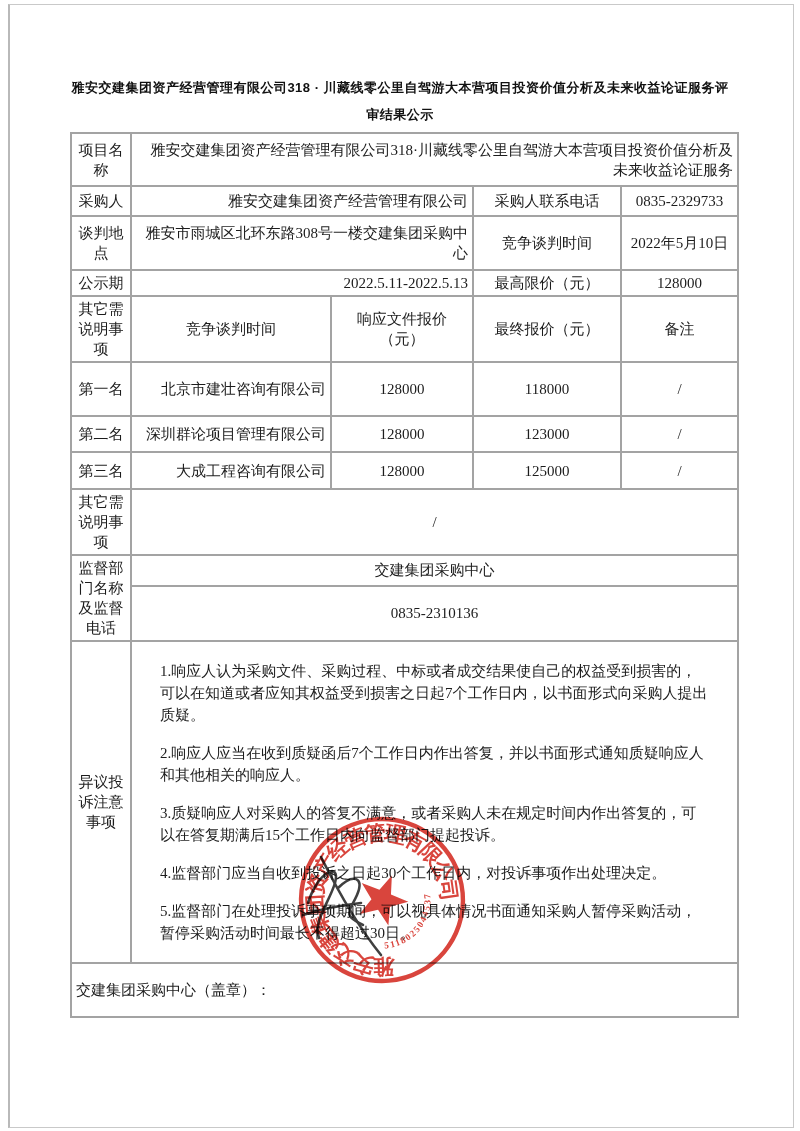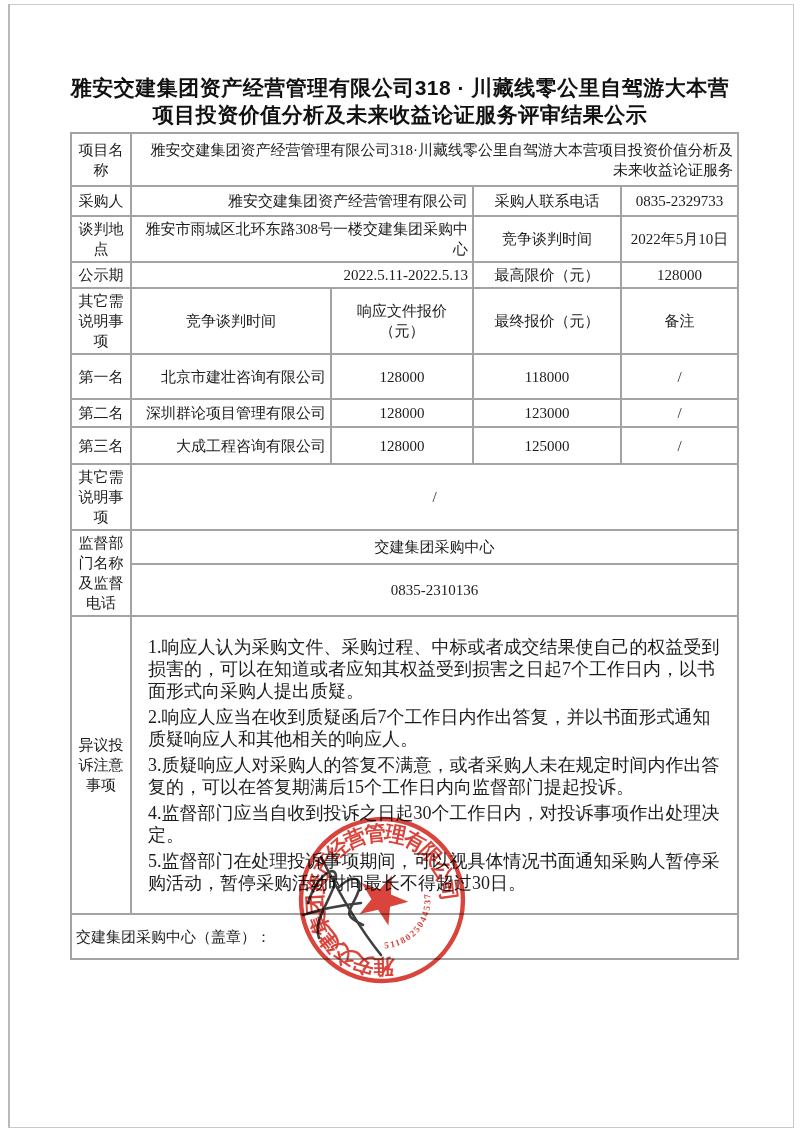--- a/index.html
+++ b/index.html
@@ -8,39 +8,39 @@
     font-family:"Liberation Serif","DejaVu Serif",serif;color:#1c1c1c;
     overflow:hidden;
   }
   .scan-edge{
     position:absolute;left:8px;top:4px;width:783px;height:1122px;
     border:1px solid #c9c9c9;border-left:2px solid #b9b9b9;pointer-events:none;
   }
   .title{
     position:absolute;left:70px;top:74px;width:660px;margin:0;
     text-align:center;font-family:"Liberation Sans","DejaVu Sans",sans-serif;
-    font-weight:700;font-size:21px;line-height:27px;color:#111;letter-spacing:.5px;
+    font-weight:700;font-size:13px;line-height:27px;color:#111;letter-spacing:.5px;
   }
   table.doc{
     position:absolute;left:70px;top:132px;width:667px;
     border-collapse:collapse;table-layout:fixed;
   }
   table.doc td{
     border:2px solid #a3a3a3;vertical-align:middle;
     font-size:15px;line-height:20px;padding:2px 4px;
     overflow:hidden;
   }
   td.lb{ text-align:center;font-size:14px;line-height:19px;padding:2px 2px; }
   td.lv{ text-align:right;padding-left:8px;padding-right:4px; }
   td.cv{ text-align:center; }
-  tr.h53{height:53px} tr.h38{height:30px} tr.h45{height:45px}
-  tr.h35{height:23px} tr.h37{height:37px} tr.h40{height:28px}
+  tr.h53{height:53px} tr.h38{height:30px} tr.h45{height:54px}
+  tr.h35{height:23px} tr.h37{height:37px} tr.h40{height:36px}
   tr.h30{height:30px} tr.h298{height:298px}
   .notes{ padding:0 8px 0 8px; }
-  .notes p{ margin:4px;font-size:18px;line-height:22px;text-align:left; }
+  .notes p{ margin:16px;font-size:15px;line-height:22px;text-align:left; }
   td.sign-cell{ text-align:left;padding-left:8px;font-size:15px; }
   .stamp{
     position:absolute;left:294px;top:812px;width:176px;height:176px;
     transform:rotate(-50deg);mix-blend-mode:multiply;opacity:.92;
     pointer-events:none;
   }
   .stamp text{ font-family:"Liberation Serif","DejaVu Serif",serif;font-weight:700; }
   .signature-svg{
     position:absolute;left:283px;top:843px;width:128px;height:118px;
     mix-blend-mode:multiply;pointer-events:none;

